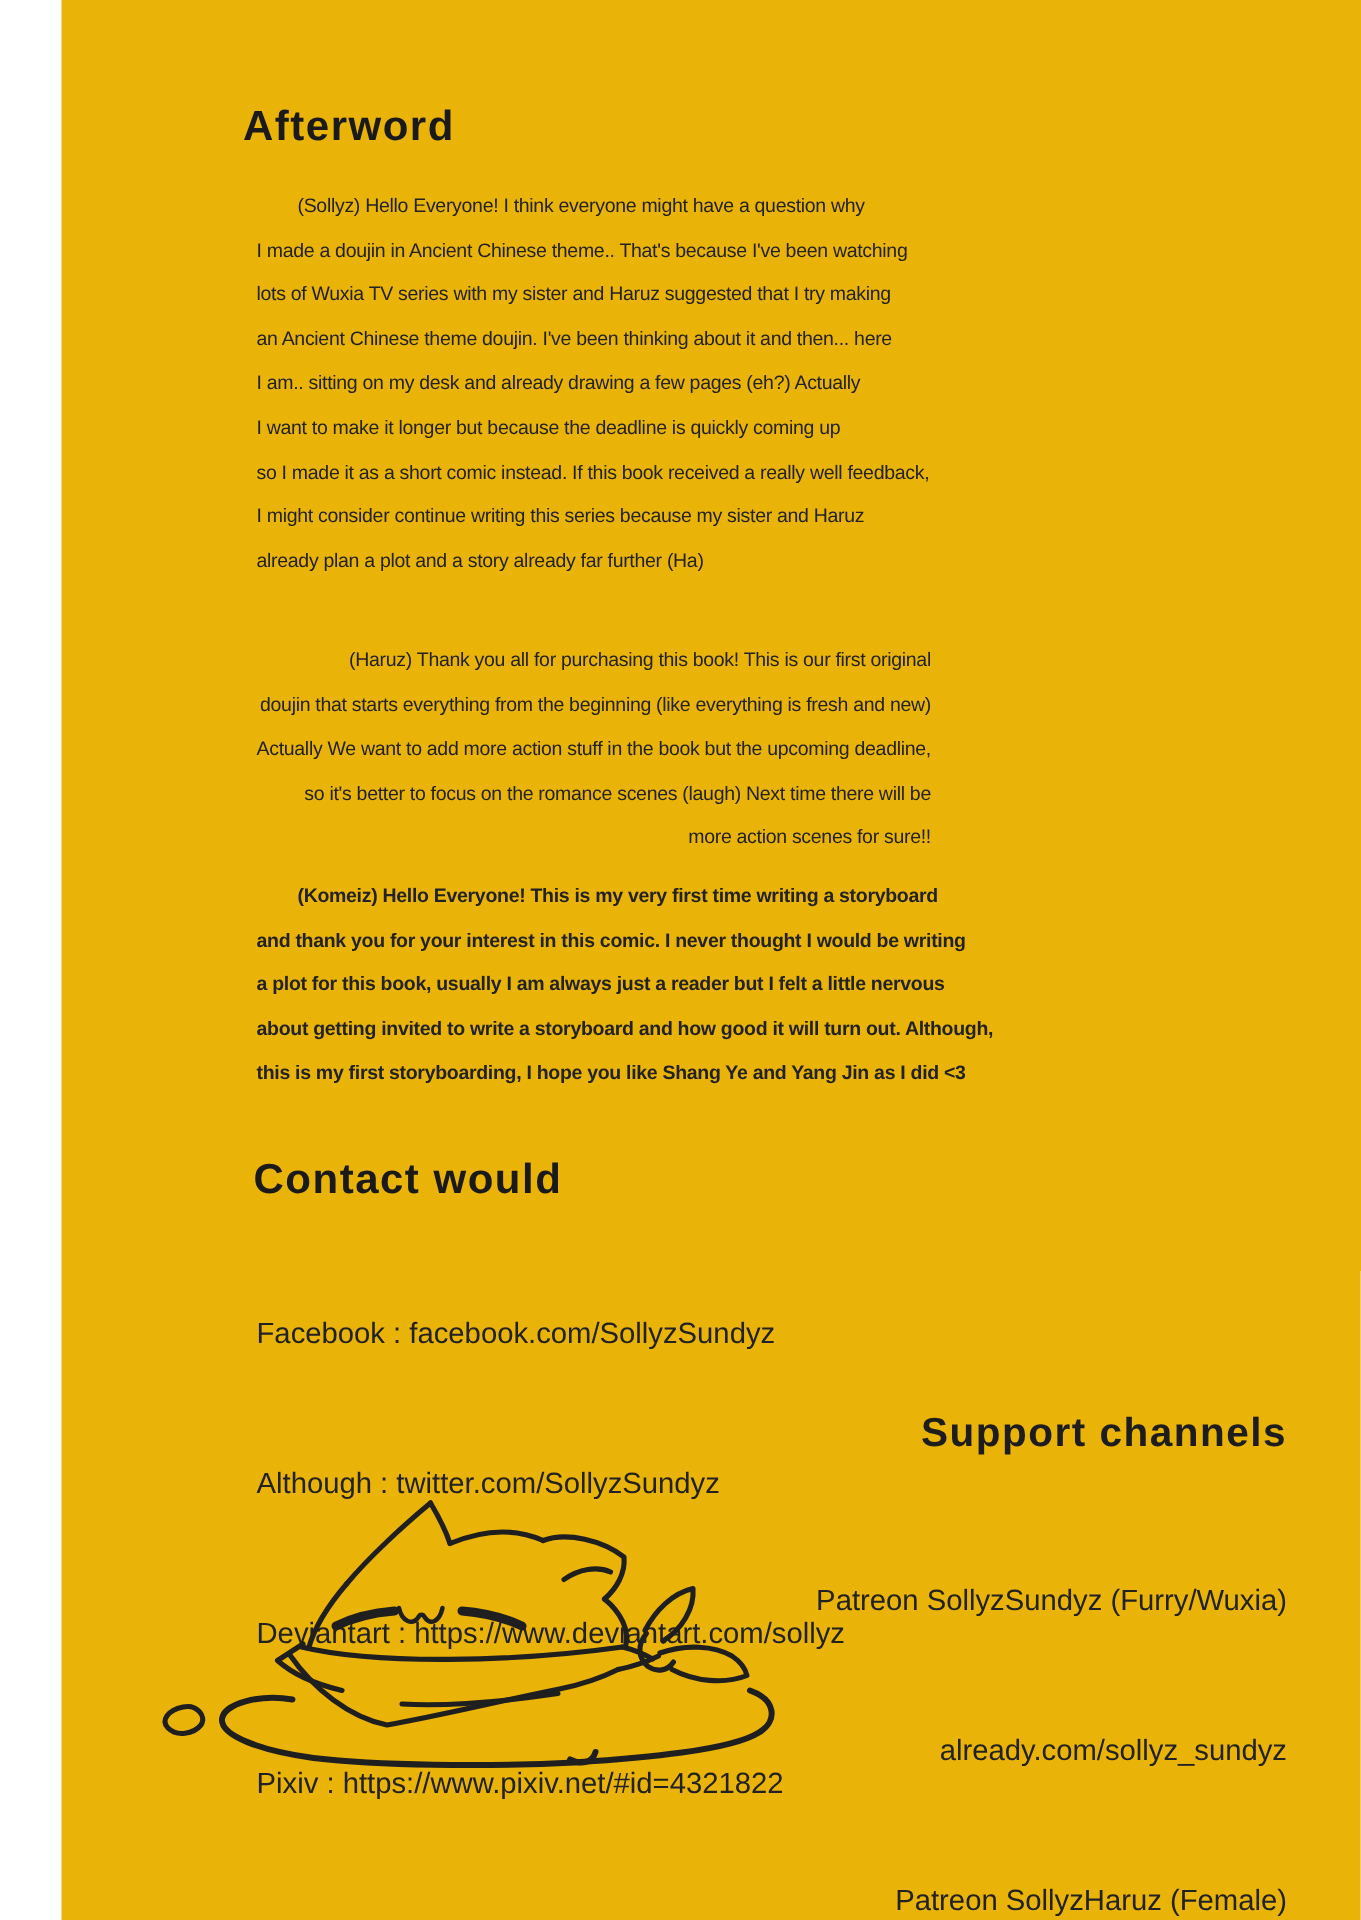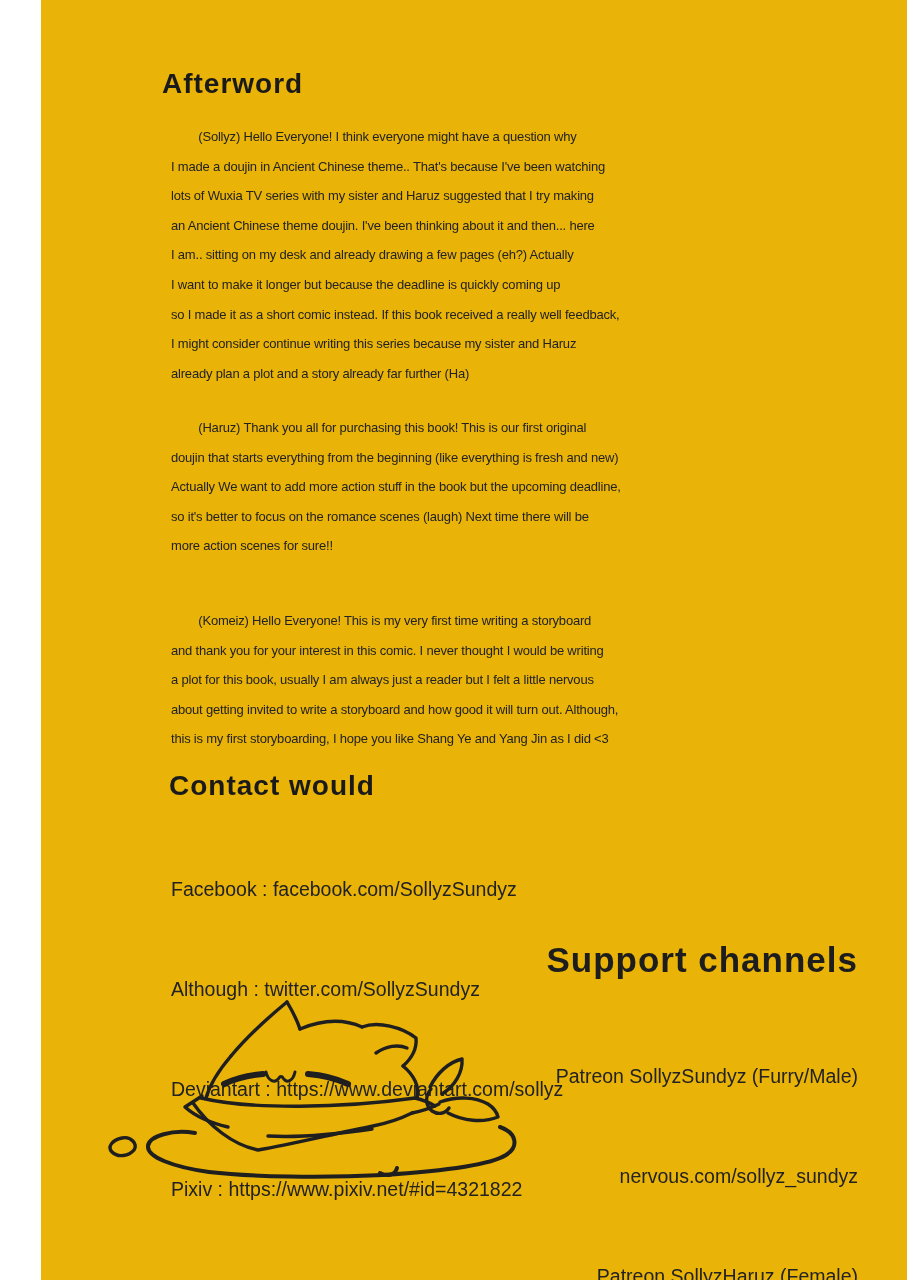--- a/index.html
+++ b/index.html
@@ -28,42 +28,42 @@
   .para {
     position: absolute;
     left: 130px;
     font-size: 13px;
     line-height: 29.6px;
     letter-spacing: -0.2px;
     white-space: pre;
     color: #222222;
   }
   .para-1 { top: 122px; }
-  .para-2 { top: 413px; }
-  .para-3 { top: 606px; }
+  .para-2 { top: 425px; text-align: right; }
+  .para-3 { top: 582px; font-weight: bold; }
   .contact-list {
     position: absolute;
     left: 130px;
     top: 806px;
     font-size: 19.5px;
     line-height: 33.4px;
     white-space: pre;
     color: #222222;
   }
   .support {
     position: absolute;
     top: 940px;
     right: 90px;
     text-align: right;
   }
   .support-title {
     position: static;
     display: block;
     margin: 0;
-    font-size: 35px;
+    font-size: 27px;
     font-weight: bold;
     letter-spacing: 1px;
     white-space: pre;
   }
   .support-list {
     margin-top: 14px;
     font-size: 19.5px;
     line-height: 33.2px;
     white-space: pre;
     color: #222222;
@@ -109,22 +109,22 @@
     <div>Facebook : facebook.com/SollyzSundyz</div>
     <div>Although : twitter.com/SollyzSundyz</div>
     <div>Deviantart : https://www.deviantart.com/sollyz</div>
     <div>Pixiv : https://www.pixiv.net/#id=4321822</div>
     <div>Furaffinity : furaffinity.net/user/sollyz</div>
   </div>
 
   <div class="support">
     <h2 class="support-title">Support channels</h2>
     <div class="support-list">
-      <div>Patreon SollyzSundyz (Furry/Male)</div>
-      <div>nervous.com/sollyz_sundyz</div>
+      <div>Patreon SollyzSundyz (Furry/Wuxia)</div>
+      <div>already.com/sollyz_sundyz</div>
       <div>Patreon SollyzHaruz (Female)</div>
       
       
       
     </div>
   </div>
 
   <svg class="cat-doodle" width="440" height="235" viewBox="0 0 440 235" aria-hidden="true">
     <g fill="none" stroke="#1f1f1f" stroke-width="3.4" stroke-linecap="round" stroke-linejoin="round">
 

